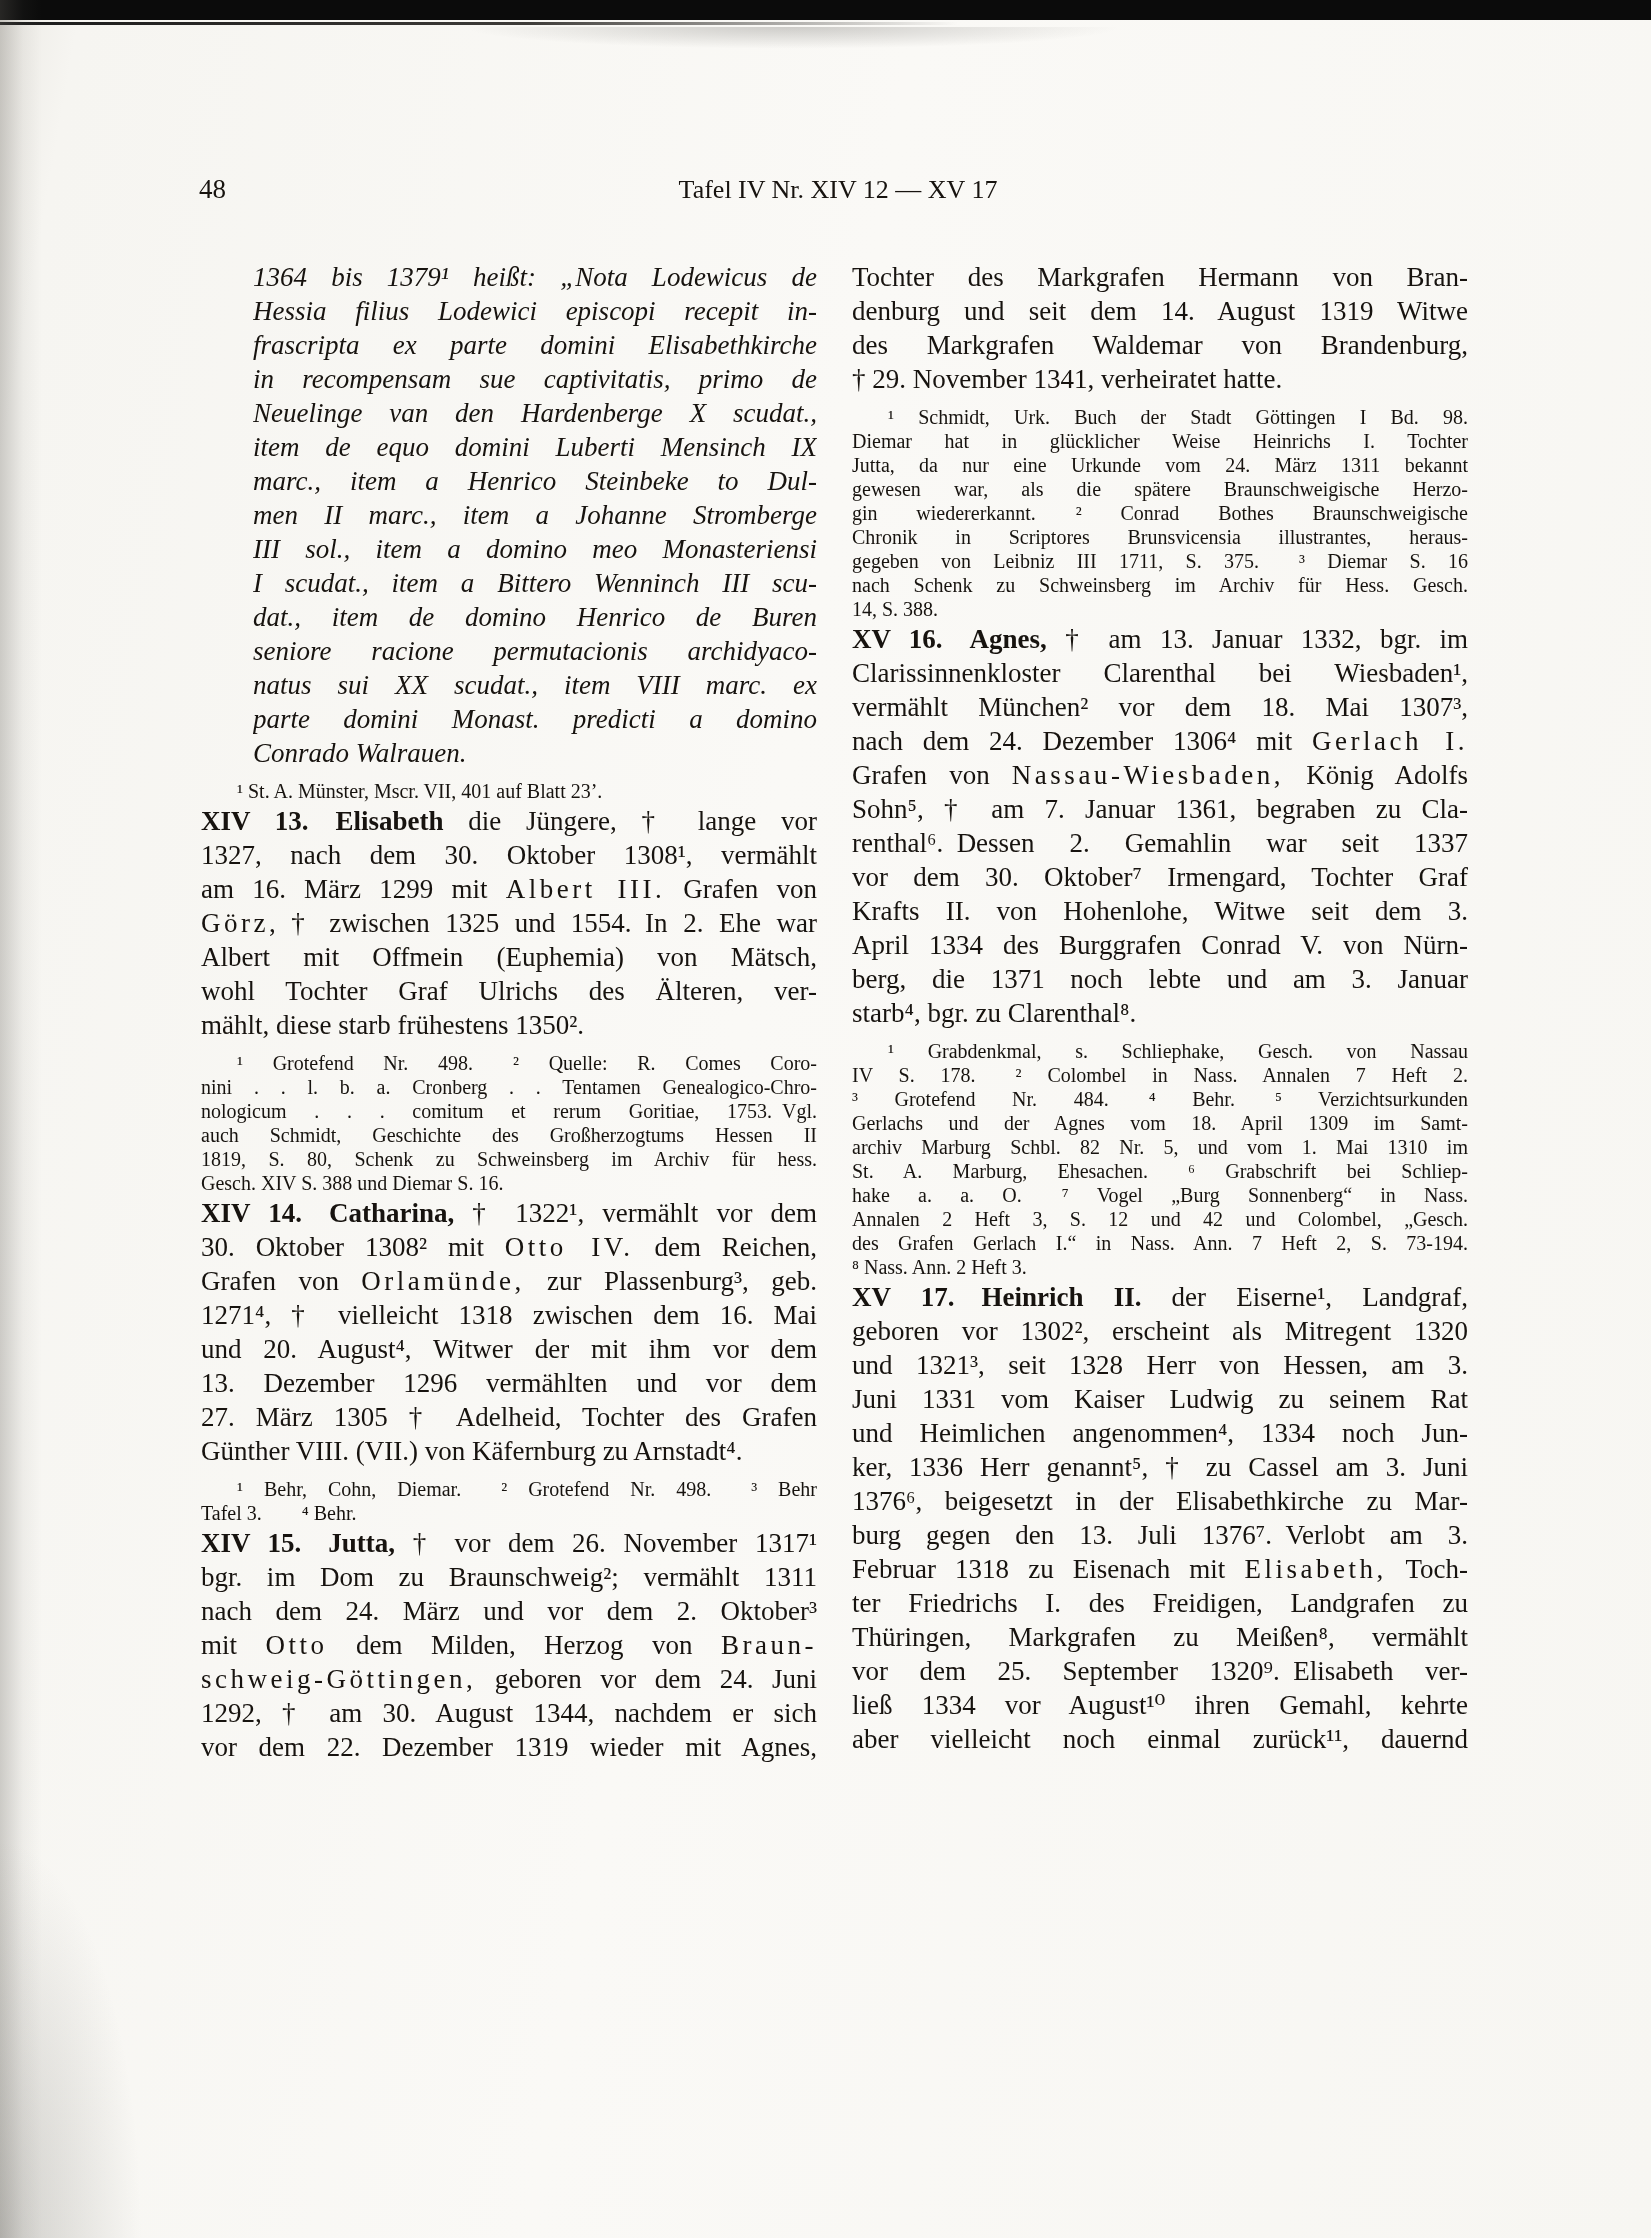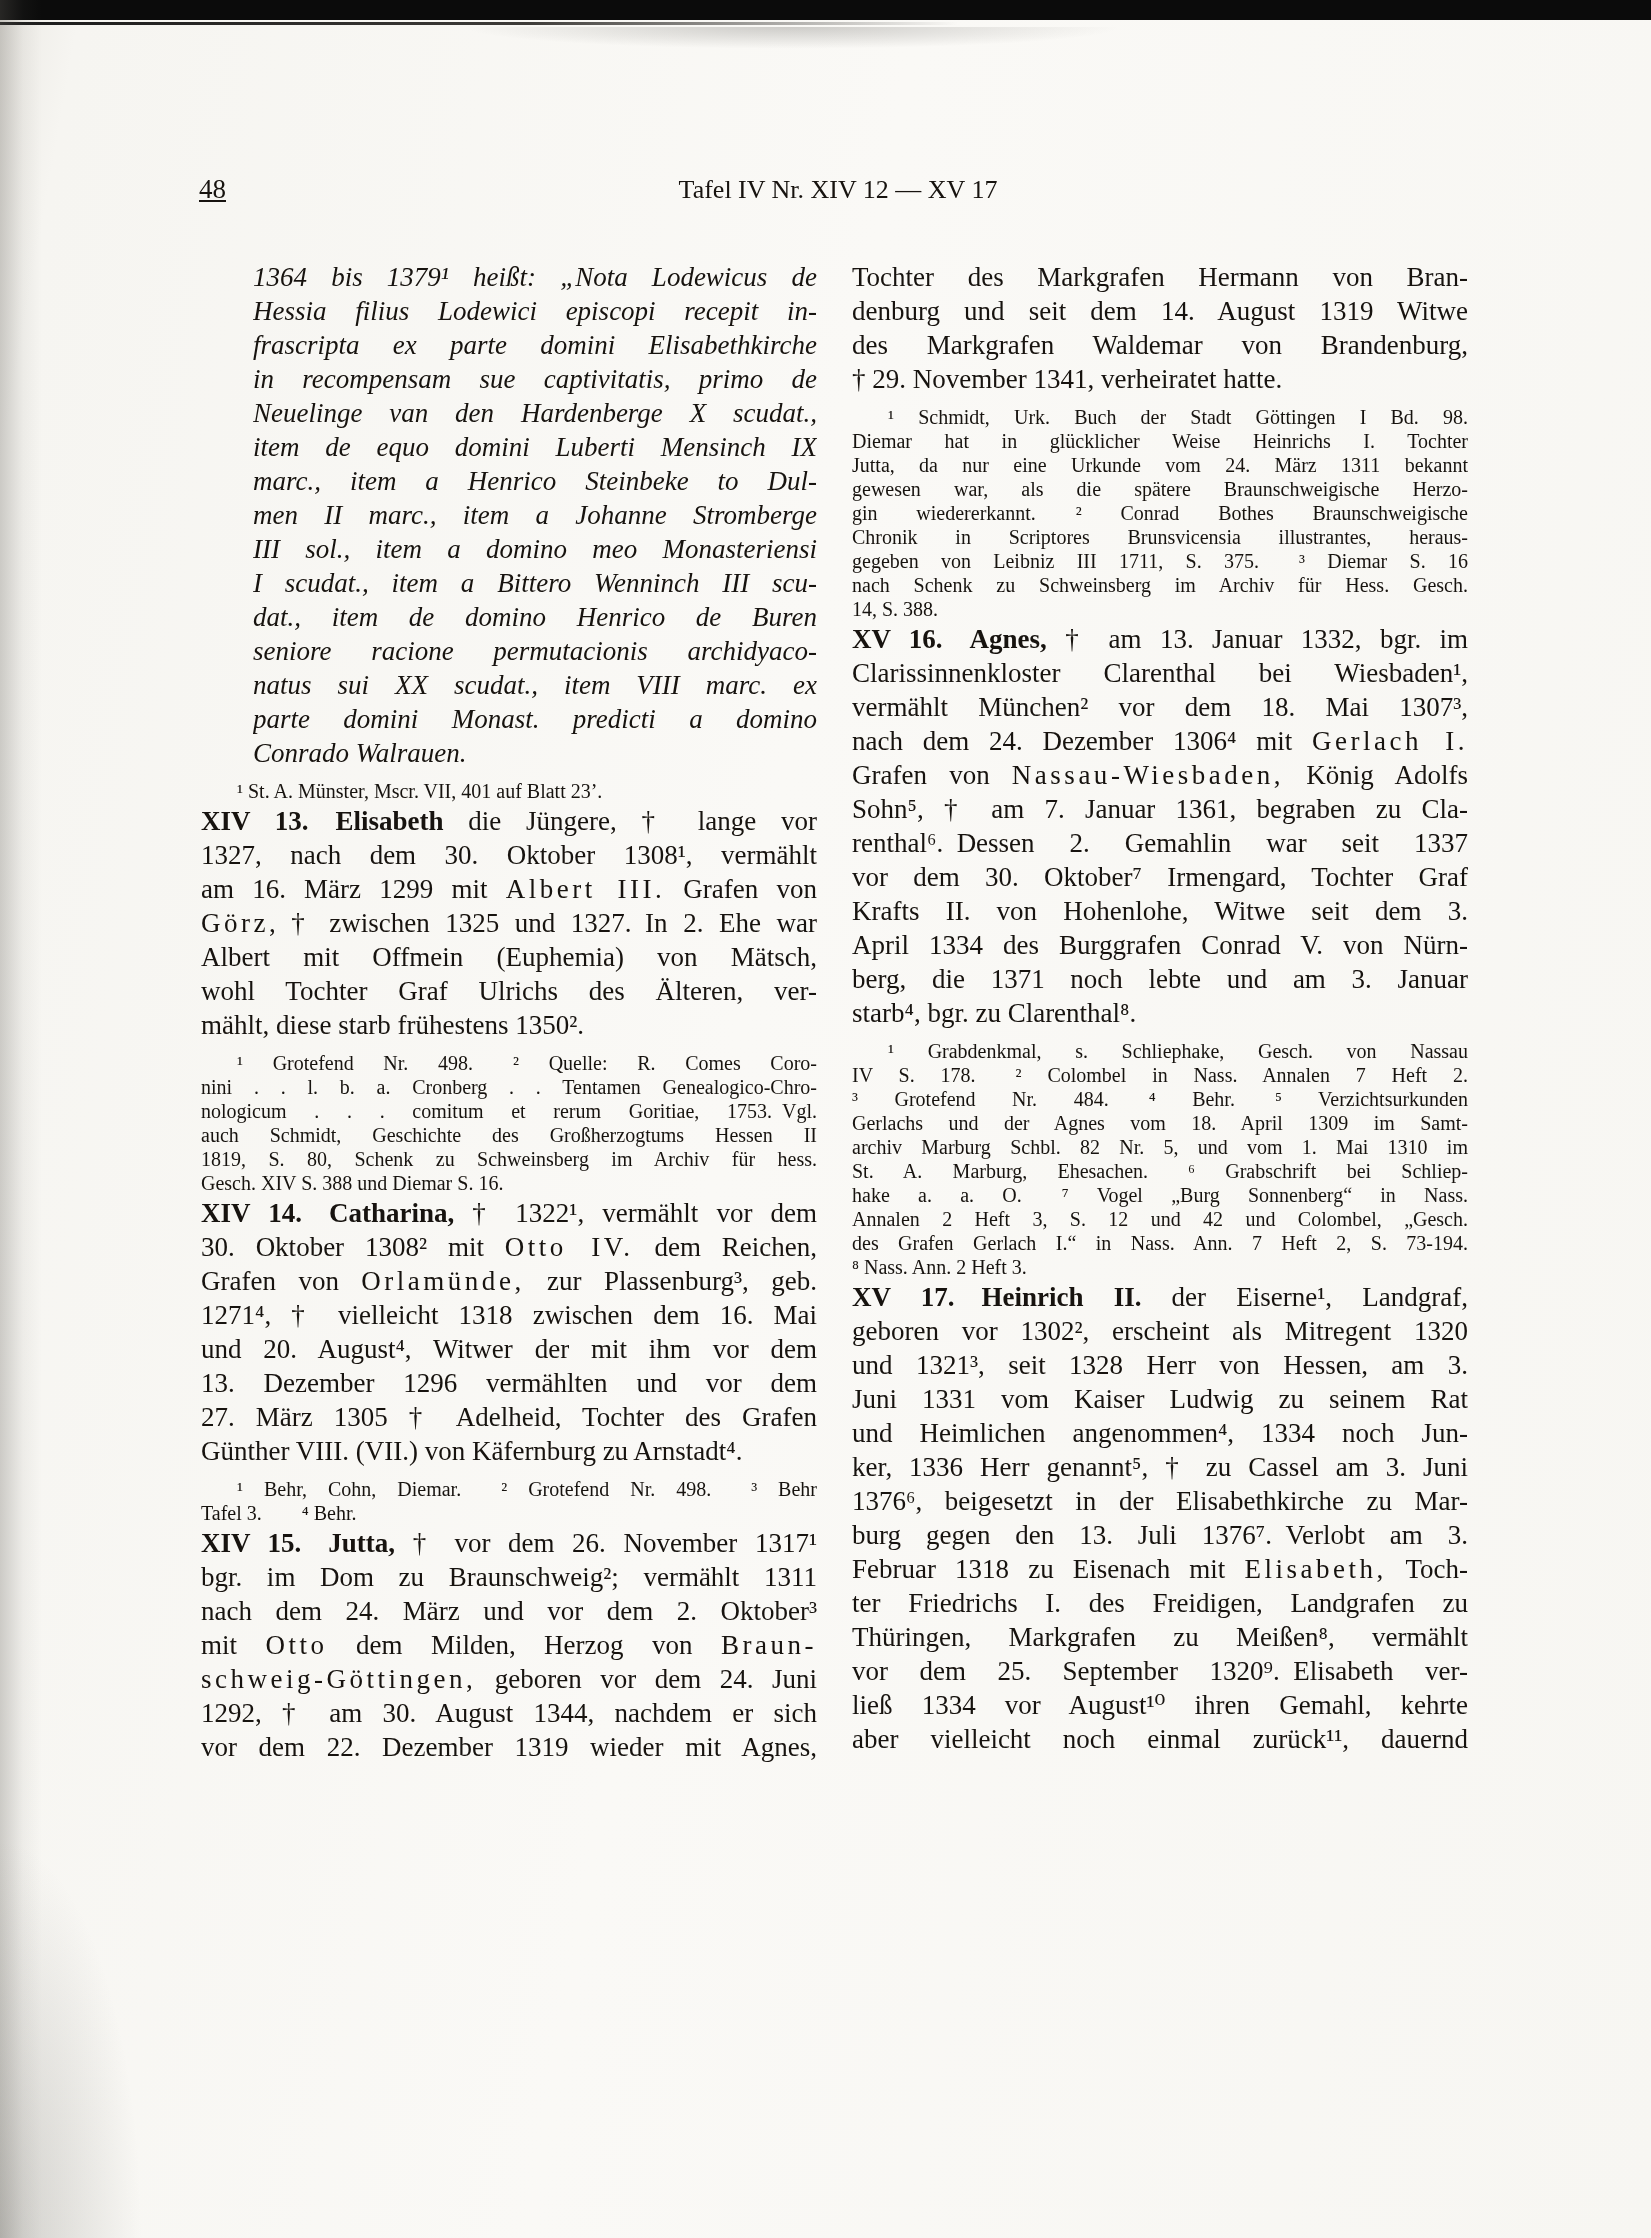--- a/index.html
+++ b/index.html
@@ -16,21 +16,21 @@
   .top-bar::after{content:"";position:absolute;top:22px;left:0;width:58%;height:3.2px;
     background:linear-gradient(to right,#1a1a1a 0%,#3d3b38 55%,rgba(60,58,55,0) 100%);}
   .top-smudge{position:absolute;top:27px;left:28%;width:40%;height:22px;
     background:radial-gradient(ellipse at 50% 0%,rgba(90,88,84,0.28),rgba(90,88,84,0) 70%);}
   .left-edge{position:absolute;top:0;left:0;width:42px;height:100%;
     background:linear-gradient(to right,rgba(105,102,96,0.30),rgba(105,102,96,0.07) 55%,rgba(105,102,96,0) 100%);}
   .corner-smudge{position:absolute;left:0;bottom:0;width:143px;height:403px;
     background:radial-gradient(ellipse at 0% 100%,rgba(110,108,102,0.30),rgba(110,108,102,0) 70%);}
 
   
-  .pageno{position:absolute;top:174px;left:199px;font-size:27px;line-height:31px;text-decoration:underline;}
+  .pageno{position:absolute;top:174px;left:199px;font-size:27px;line-height:31px;}
   .running-head{position:absolute;top:174px;left:838px;transform:translateX(-50%);
     white-space:nowrap;font-size:26px;line-height:31px;}
 
   
   .col{position:absolute;top:260px;width:616px;}
   .col-left{left:201px;}
   .col-right{left:852px;}
 
   .block{font-size:27px;line-height:34px;}
   .block.footnote{font-size:20px;line-height:24px;}
@@ -79,21 +79,21 @@
         <div class="line"><span>parte domini Monast. predicti a domino</span></div>
         <div class="line last"><span>Conrado Walrauen.</span></div>
       </div>
       <div class="block footnote">
         <div class="line last indent"><span>¹ St. A. Münster, Mscr. VII, 401 auf Blatt 23’.</span></div>
       </div>
       <div class="block entry">
         <div class="line"><span class="bold">XIV 13.</span><span> </span><span class="bold">Elisabeth</span><span> die Jüngere, † lange vor</span></div>
         <div class="line"><span>1327, nach dem 30. Oktober 1308¹, vermählt</span></div>
         <div class="line"><span>am 16. März 1299 mit </span><span class="sperr">Albert III.</span><span> Grafen von</span></div>
-        <div class="line"><span class="sperr">Görz</span><span>, † zwischen 1325 und 1327. In 2. Ehe war</span></div>
+        <div class="line"><span class="sperr">Görz</span><span>, † zwischen 1325 und 1554. In 2. Ehe war</span></div>
         <div class="line"><span>Albert mit Offmein (Euphemia) von Mätsch,</span></div>
         <div class="line"><span>wohl Tochter Graf Ulrichs des Älteren, ver-</span></div>
         <div class="line last"><span>mählt, diese starb frühestens 1350².</span></div>
       </div>
       <div class="block footnote">
         <div class="line indent"><span>¹ Grotefend Nr. 498.  ² Quelle: R. Comes Coro-</span></div>
         <div class="line"><span>nini . . l. b. a. Cronberg . . Tentamen Genealogico-Chro-</span></div>
         <div class="line"><span>nologicum . . . comitum et rerum Goritiae, 1753. Vgl.</span></div>
         <div class="line"><span>auch Schmidt, Geschichte des Großherzogtums Hessen II</span></div>
         <div class="line"><span>1819, S. 80, Schenk zu Schweinsberg im Archiv für hess.</span></div>

